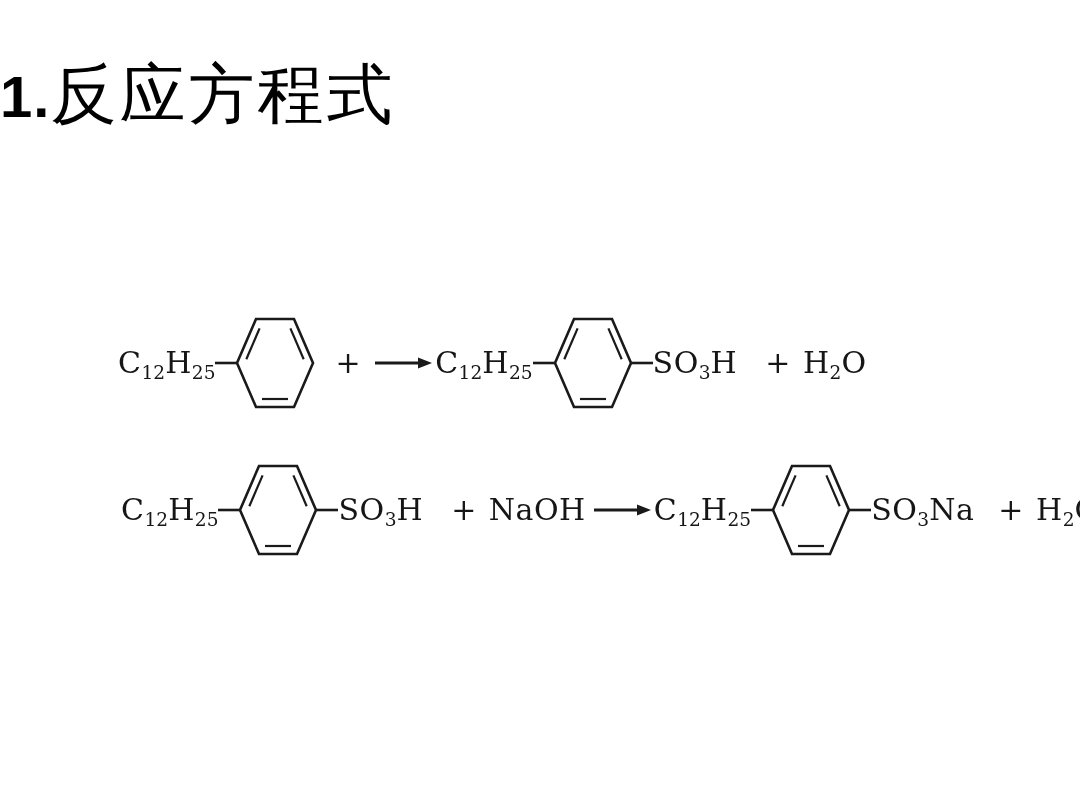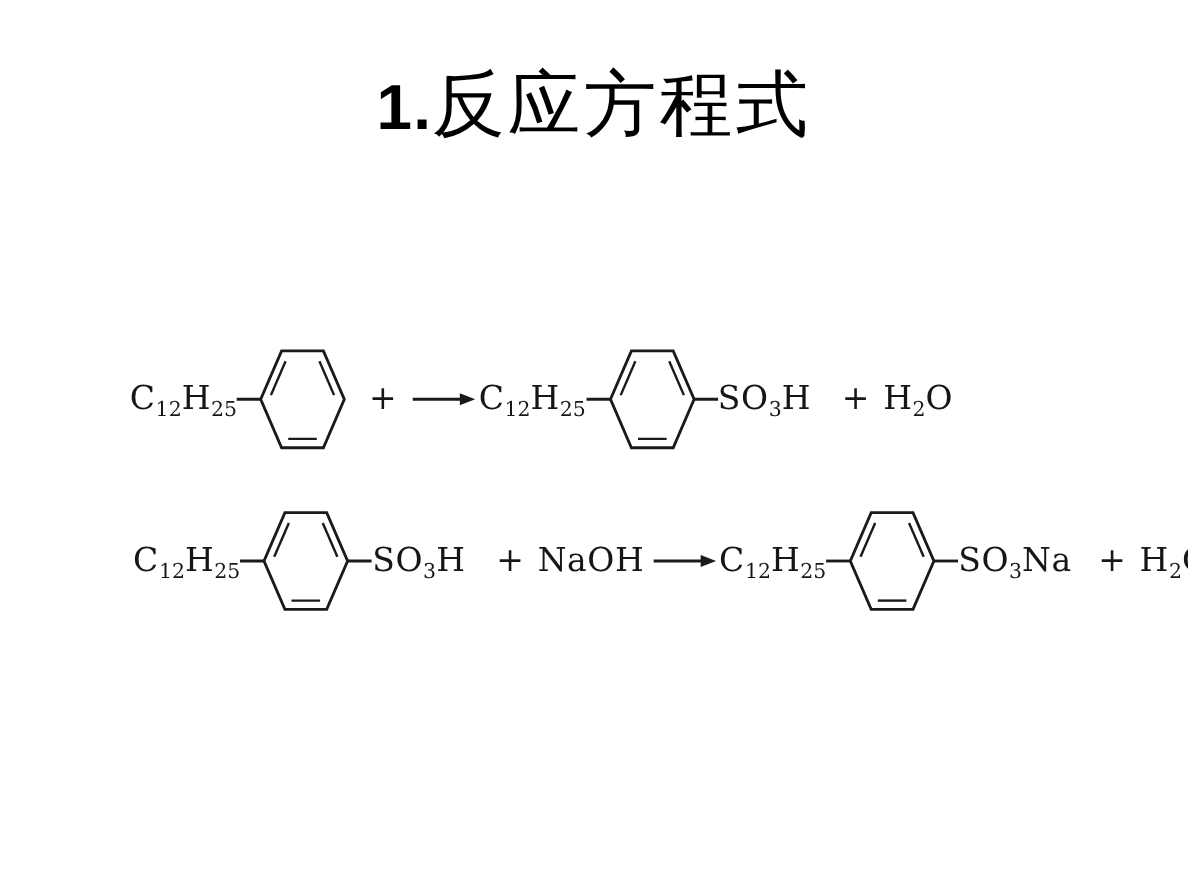--- a/index.html
+++ b/index.html
@@ -3,21 +3,21 @@
 <meta charset="utf-8">
 <style>
   html,body { margin:0; padding:0; }
   .slide {
     position:relative; width:1080px; height:810px;
     background:#ffffff; overflow:hidden;
     font-family:"DejaVu Serif","Liberation Serif",serif;
   }
   .title {
     position:absolute; top:50px; left:0; width:100%;
-    text-align:center; color:#000; white-space:nowrap;
+    color:#000; white-space:nowrap;
   }
   .title-number {
     font-family:"Liberation Sans","DejaVu Sans",sans-serif;
     font-weight:bold; font-size:58px; letter-spacing:1px;
   }
   .title-text {
     font-family:"DejaVu Serif","Liberation Serif",serif;
     font-weight:500; font-size:66px; letter-spacing:3px;
   }
   .eq-row {

